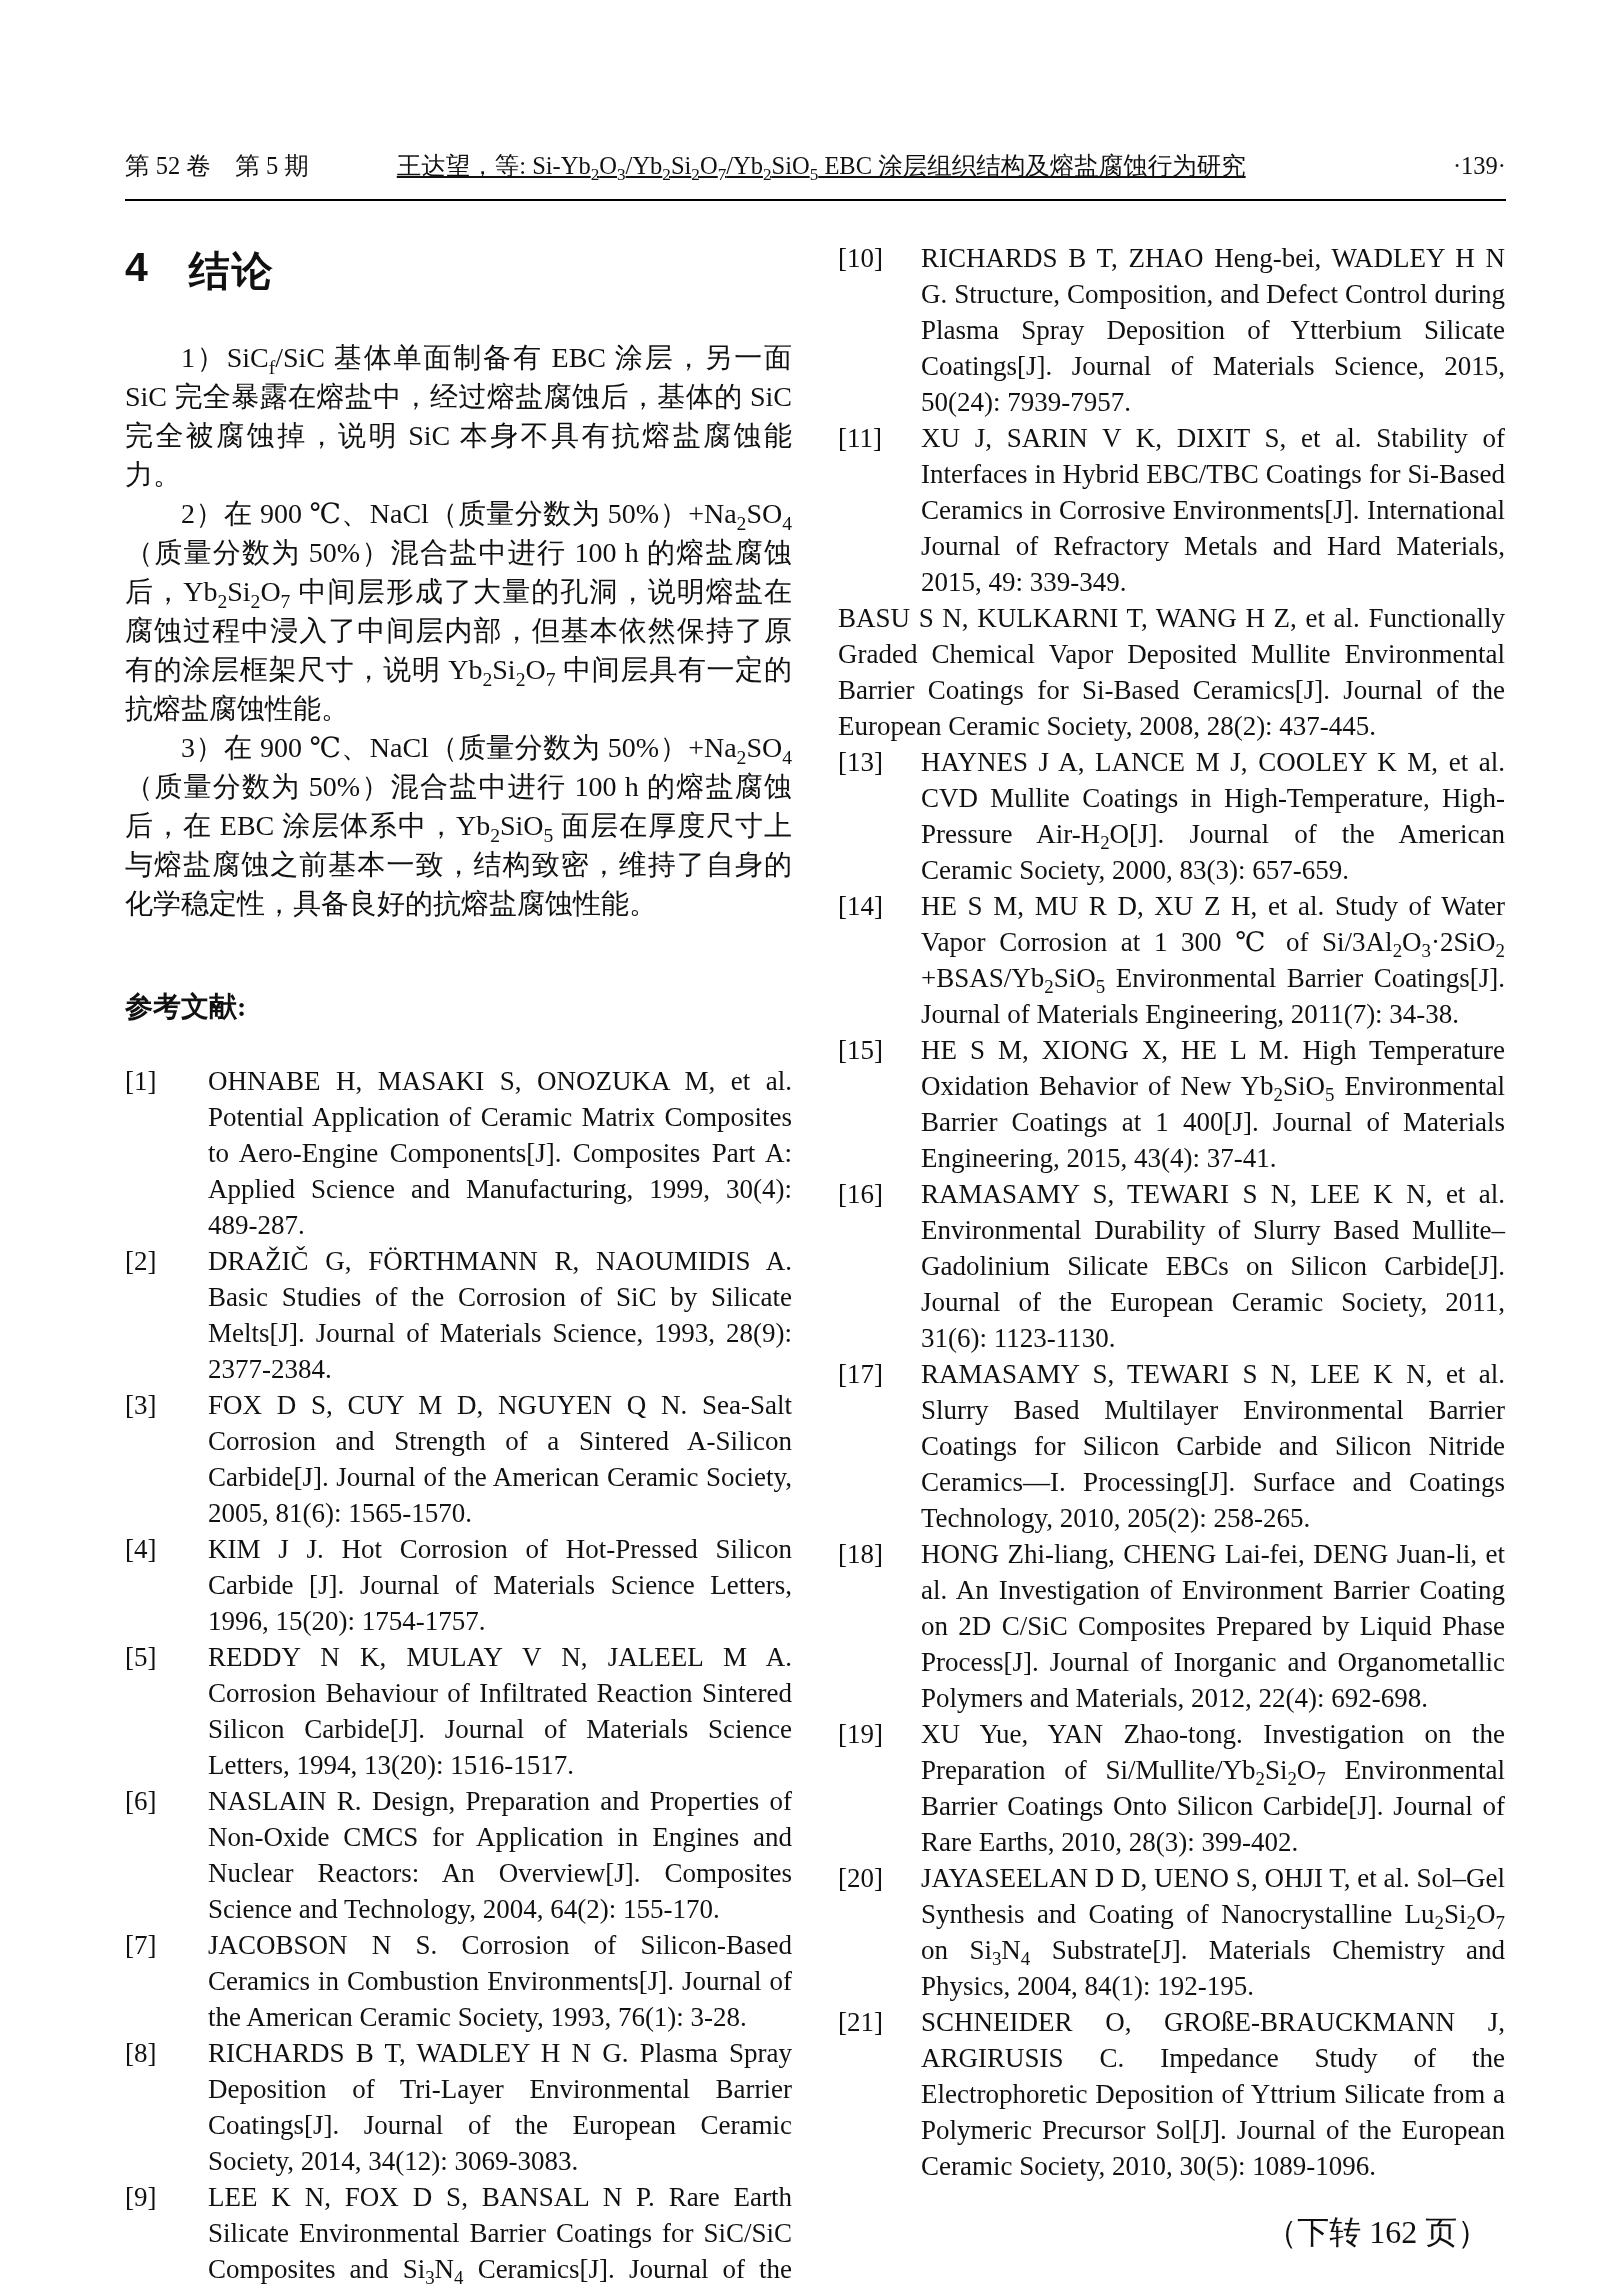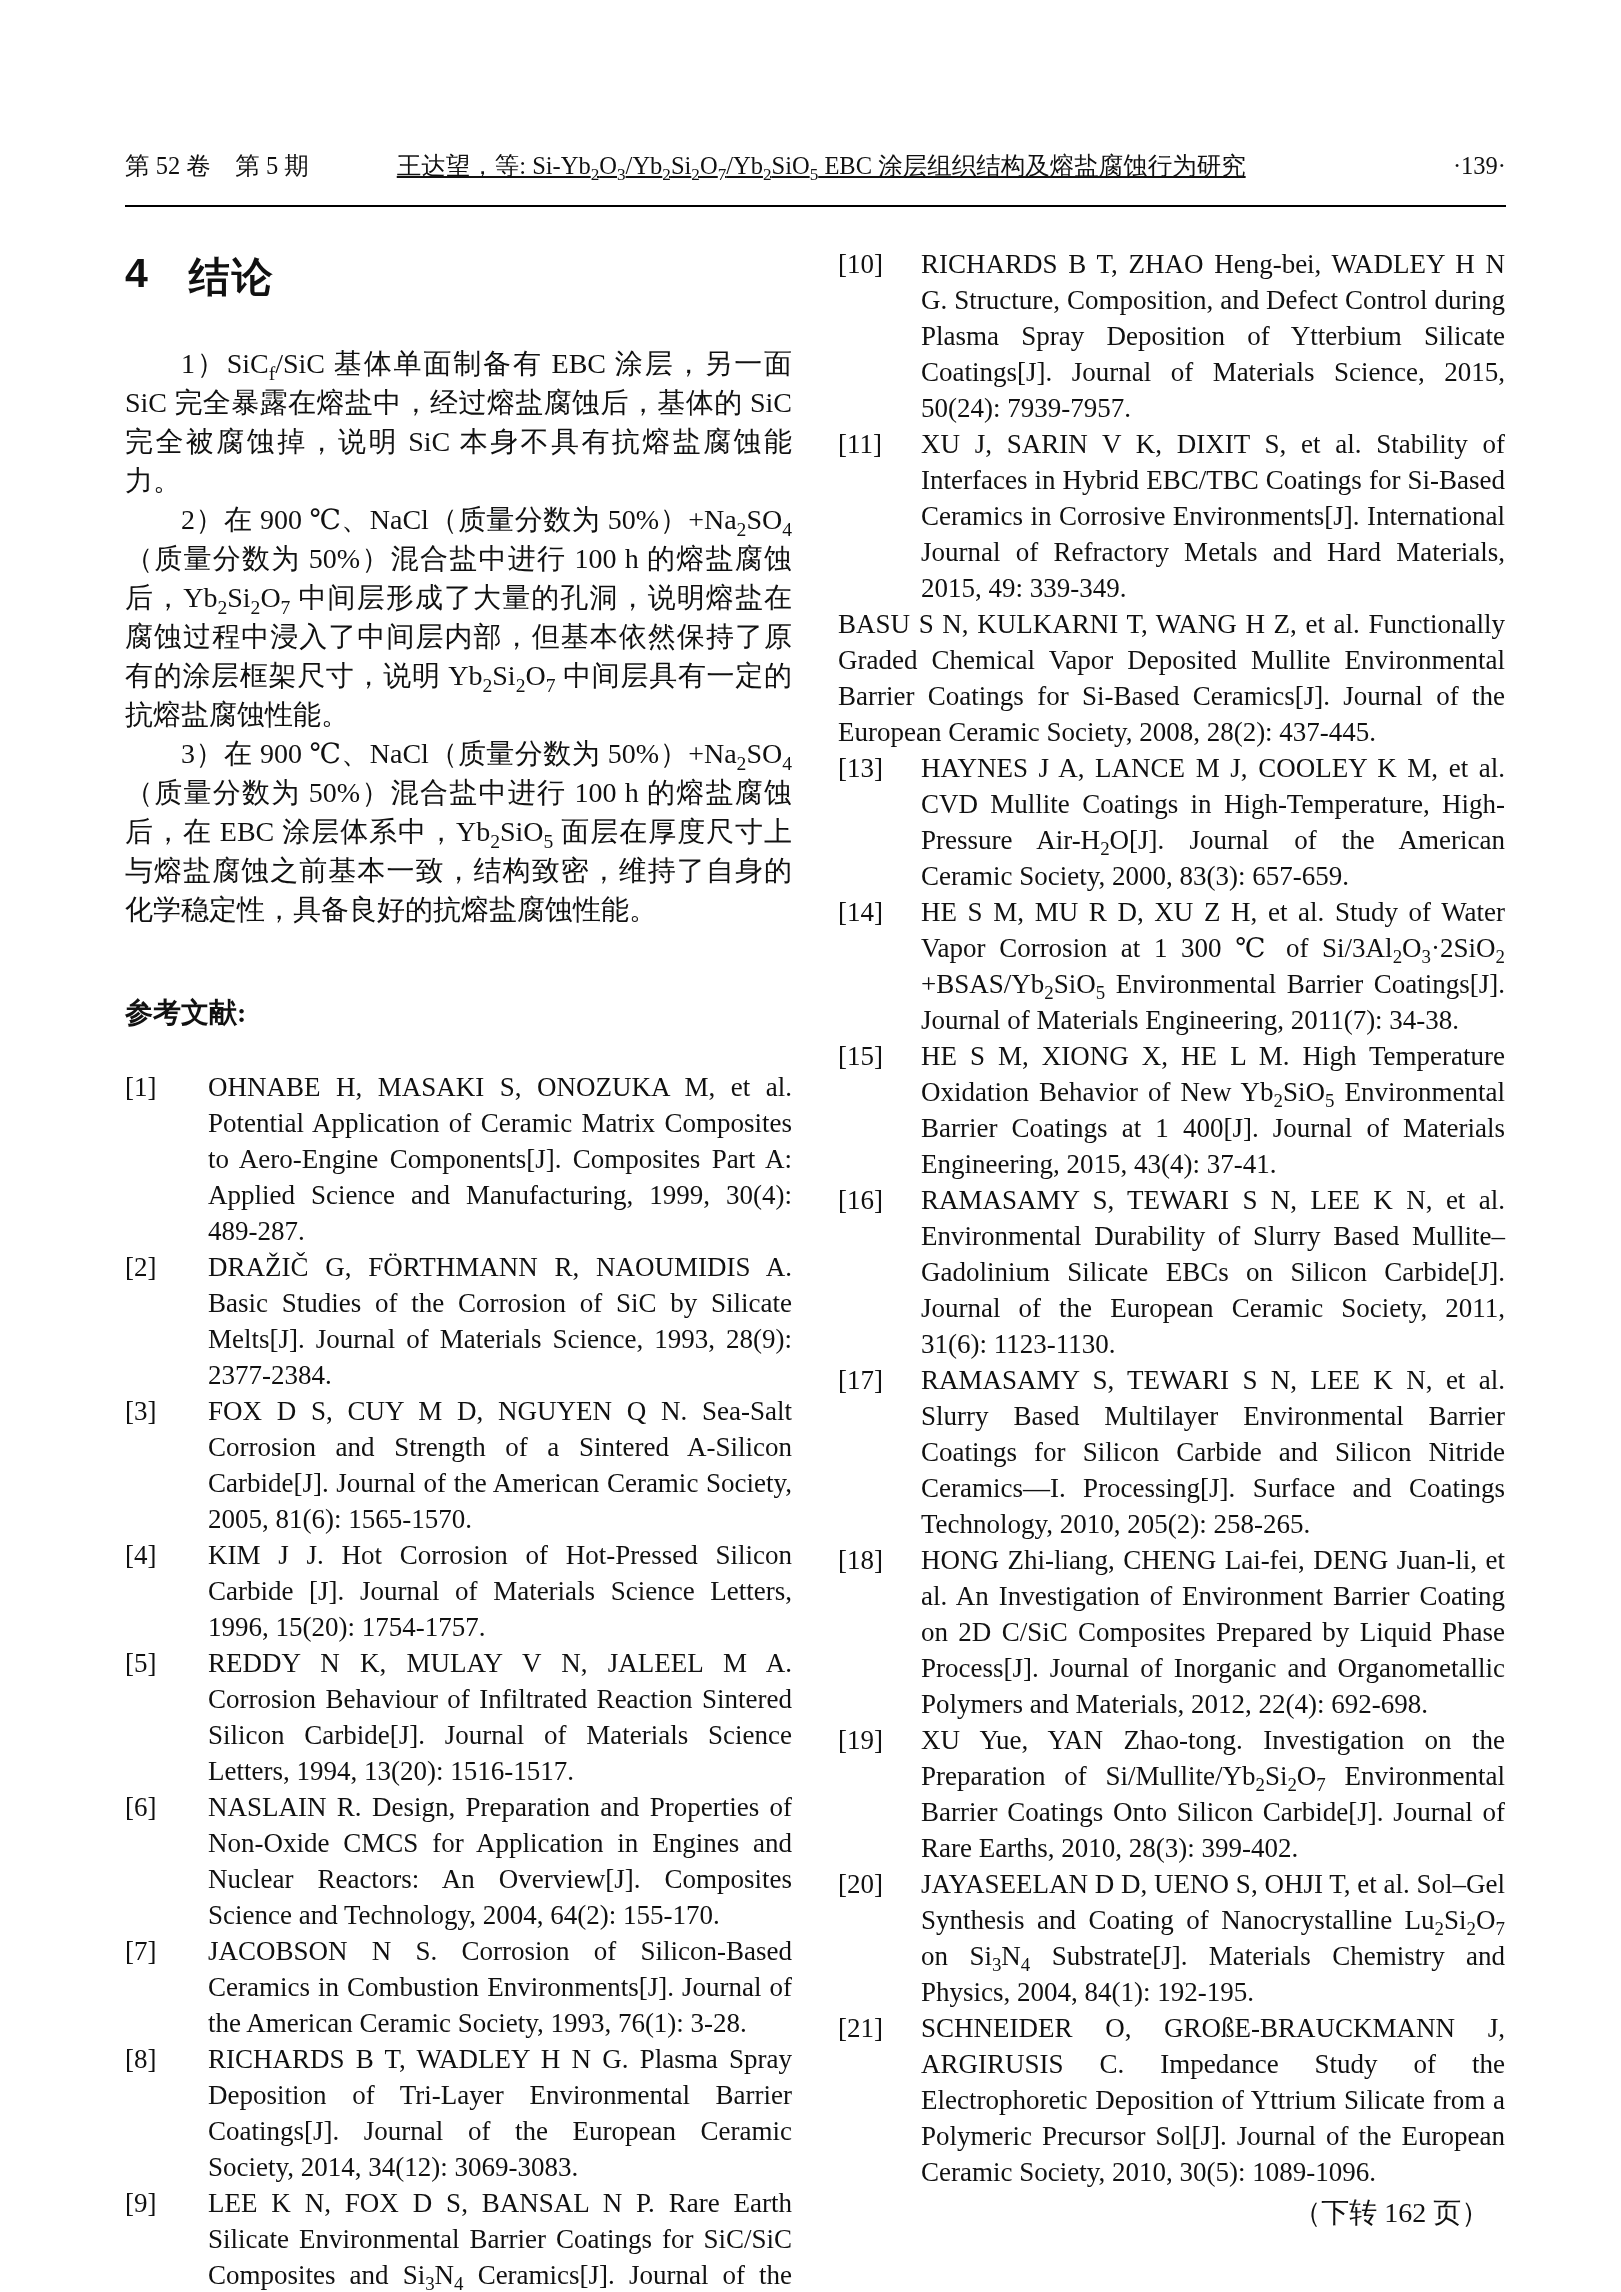--- a/index.html
+++ b/index.html
@@ -18,21 +18,21 @@
     top: 0;
     width: 1381px;
   }
   .page-header {
     margin-top: 149px;
     display: flex;
     justify-content: space-between;
     align-items: baseline;
     font-size: 24.5px;
     border-bottom: 2.9px solid #000;
-    padding-bottom: 23px;
+    padding-bottom: 17px;
   }
   .page-header .hdr-issue { white-space: nowrap; }
   .page-header .hdr-title { flex: 1; text-align: left; padding-left: 88px; text-decoration: underline; }
   .page-header .hdr-pageno { white-space: nowrap; }
   .columns {
     display: flex;
     gap: 46px;
     margin-top: 39px;
   }
   .col { width: 667px; }
@@ -66,24 +66,24 @@
   .ref-num {
     flex: 0 0 83px;
     white-space: nowrap;
   }
   .ref-text {
     flex: 1;
     text-align: justify;
   }
   sub { font-size: 70%; line-height: 0; }
   .continuation {
-    font-size: 28px;
+    font-size: 32px;
     text-align: right;
     padding-right: 15.7px;
-    margin-top: 4px;
+    margin-top: 27px;
   }
 </style>
 </head>
 <body>
 
 <div class="page-content">
 
   <div class="page-header">
     <span class="hdr-issue">第 52 卷　第 5 期</span>
     <span class="hdr-title">王达望，等: Si-Yb<sub>2</sub>O<sub>3</sub>/Yb<sub>2</sub>Si<sub>2</sub>O<sub>7</sub>/Yb<sub>2</sub>SiO<sub>5</sub> EBC 涂层组织结构及熔盐腐蚀行为研究</span>

